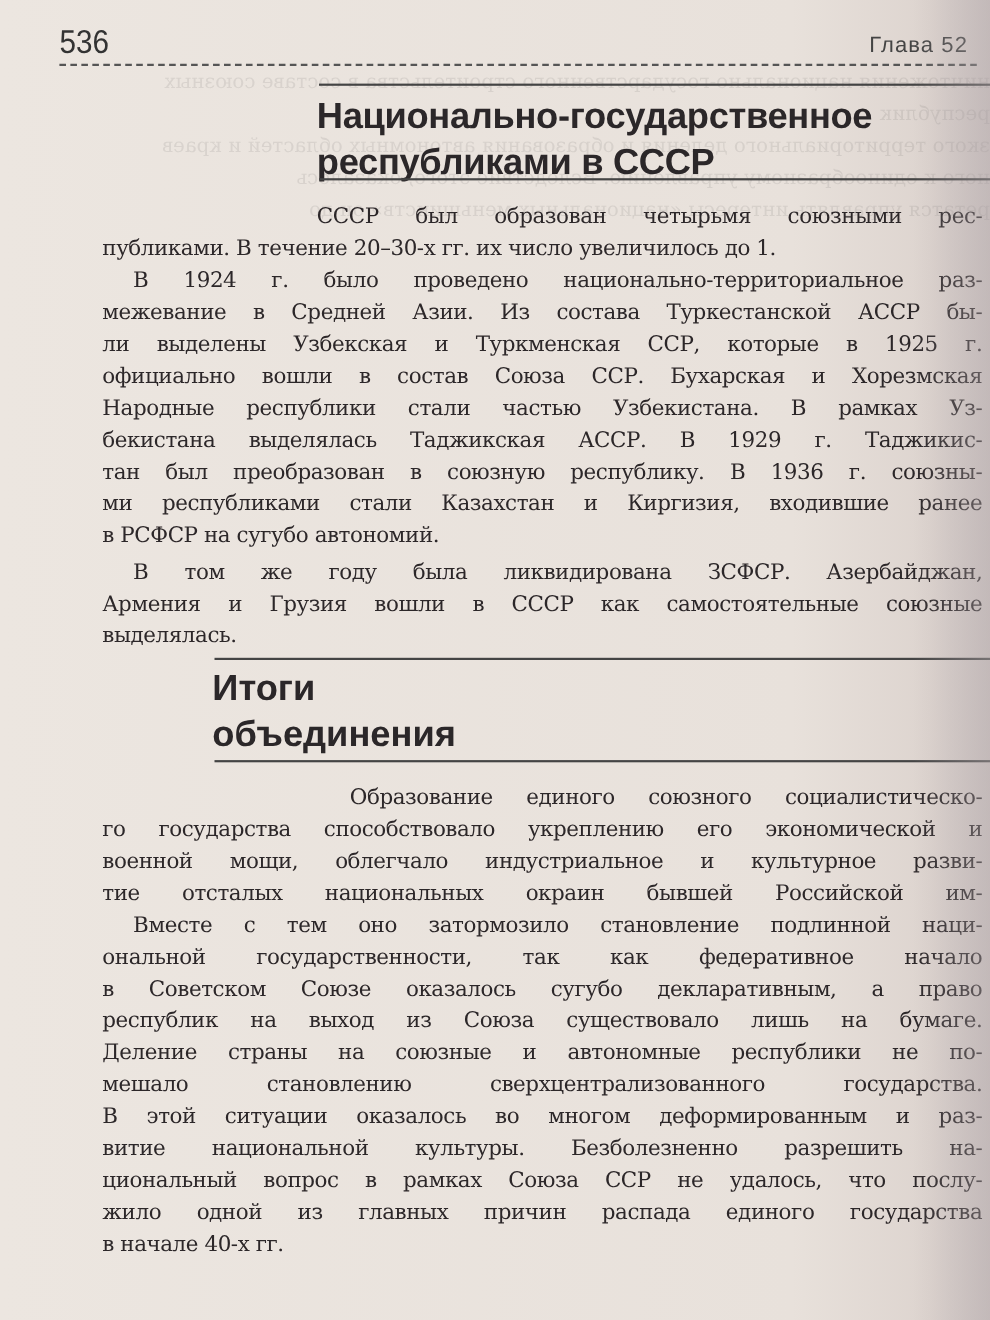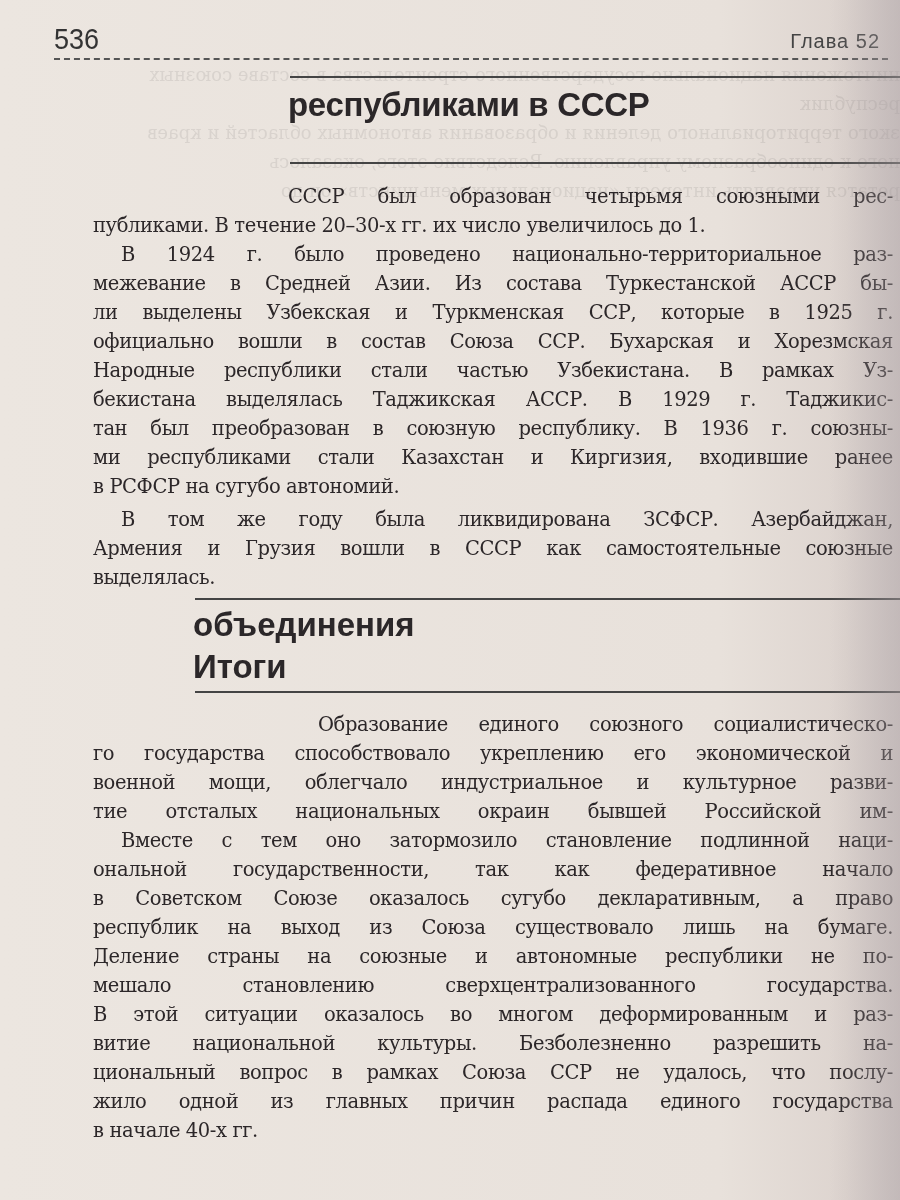--- a/index.html
+++ b/index.html
@@ -68,20 +68,21 @@
     ретатся управлять интересы «национальных меньшинств» он до<br>
   </div>
 
   <div class="header">
     <span class="page-num">536</span>
     <span class="chapter">Глава 52</span>
   </div>
 
   <div class="rule" style="top:76px;"></div>
   <div class="title1">
+    <div>Национально-государственное</div>
     <div>республиками в СССР</div>
   </div>
   <div class="rule" style="top:162px;"></div>
 
   <div class="text" style="top:182px;">
     <span class="ln just" style="padding-left:195px;">СССР был образован четырьмя союзными рес-</span>
     <span class="ln">публиками. В течение 20–30-х гг. их число увеличилось до 1.</span>
     <span class="ln just" style="padding-left:28px;">В 1924 г. было проведено национально-территориальное раз-</span>
     <span class="ln just">межевание в Средней Азии. Из состава Туркестанской АССР бы-</span>
     <span class="ln just">ли выделены Узбекская и Туркменская ССР, которые в 1925 г.</span>
@@ -91,22 +92,22 @@
     <span class="ln just">тан был преобразован в союзную республику. В 1936 г. союзны-</span>
     <span class="ln just">ми республиками стали Казахстан и Киргизия, входившие ранее</span>
     <span class="ln">в РСФСР на сугубо автономий.</span>
     <span class="ln just" style="padding-left:28px; margin-top:4px;">В том же году была ликвидирована ЗСФСР. Азербайджан,</span>
     <span class="ln just">Армения и Грузия вошли в СССР как самостоятельные союзные</span>
     <span class="ln">выделялась.</span>
   </div>
 
   <div class="rule2" style="top:598px;"></div>
   <div class="title2">
+    <div>Итоги</div>
     <div>объединения</div>
-    <div>Итоги</div>
   </div>
   <div class="rule2" style="top:691px;"></div>
 
   <div class="text" style="top:710px;">
     <span class="ln just" style="padding-left:225px;">Образование единого союзного социалистическо-</span>
     <span class="ln just">го государства способствовало укреплению его экономической и</span>
     <span class="ln just">военной мощи, облегчало индустриальное и культурное разви-</span>
     <span class="ln just">тие отсталых национальных окраин бывшей Российской им-</span>
     <span class="ln just" style="padding-left:28px;">Вместе с тем оно затормозило становление подлинной наци-</span>
     <span class="ln just">ональной государственности, так как федеративное начало</span>

